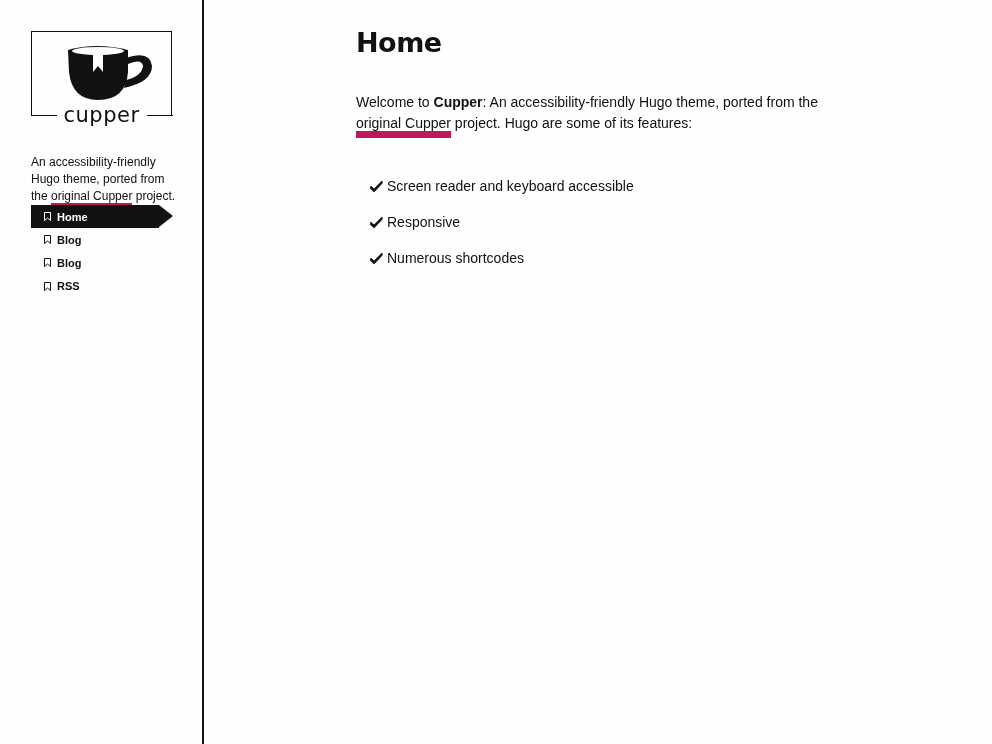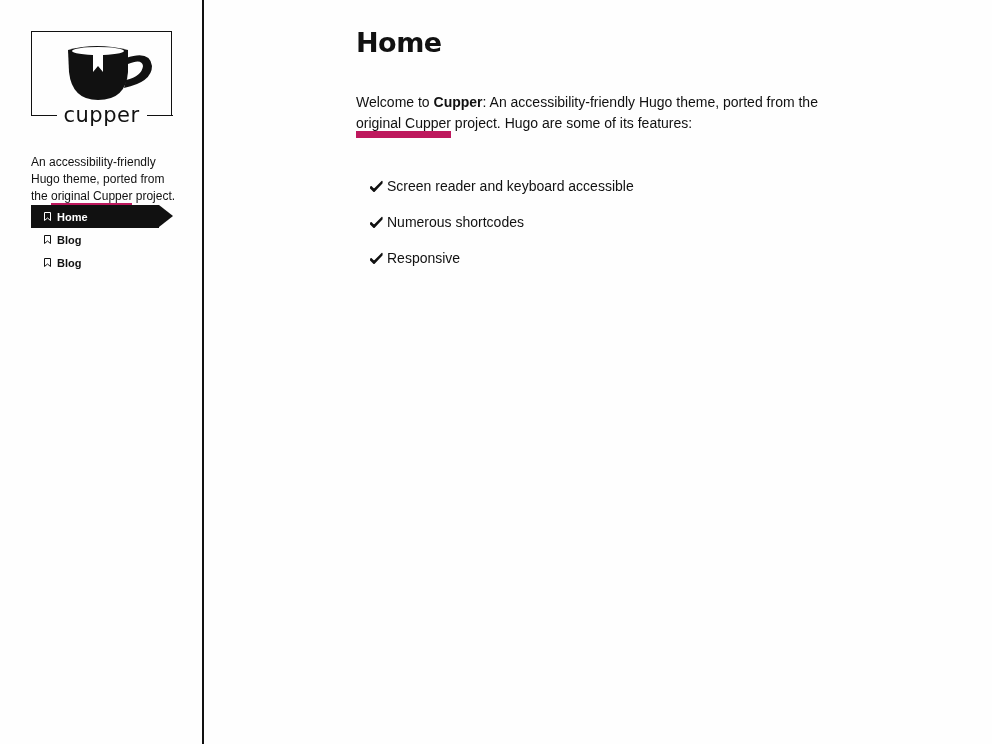--- a/index.html
+++ b/index.html
@@ -77,20 +77,26 @@
           <path d="M0.5 0.5 H6.5 V8.5 L3.5 6 L0.5 8.5 Z" fill="none" stroke="#111" stroke-width="1"></path>
         </svg>
       <span class="label">Blog</span>
     </li>
     <li>
       <svg class="bm" viewBox="0 0 7 9">
           <path d="M0.5 0.5 H6.5 V8.5 L3.5 6 L0.5 8.5 Z" fill="none" stroke="#111" stroke-width="1"></path>
         </svg>
       <span class="label">Blog</span>
     </li>
+    <li>
+      <svg class="bm" viewBox="0 0 7 9">
+          <path d="M0.5 0.5 H6.5 V8.5 L3.5 6 L0.5 8.5 Z" fill="none" stroke="#111" stroke-width="1"></path>
+        </svg>
+      <span class="label">RSS</span>
+    </li>
   </ul>
 </aside>
 
 <main class="main">
   <h1>Home</h1>
 
   <p class="intro"><span>Welcome to </span><strong>Cupper</strong><span>: An accessibility-friendly Hugo theme, ported from the </span><a>original Cupper</a><span> project. Hugo are some of its features:</span></p>
 
   <ul class="features">
     <li>
@@ -100,24 +106,24 @@
           </svg>
         </span>
       <span>Screen reader and keyboard accessible</span>
     </li>
     <li>
       <span class="check">
           <svg width="13" height="12" viewBox="0 0 13 12">
             <path d="M1 6.5 L4 9.5 L12 1.5 L12 3 L4 11.5 L0.5 8 Z" fill="#111" stroke="#111" stroke-width="1.2" stroke-linejoin="round"></path>
           </svg>
         </span>
-      <span>Numerous shortcodes</span>
+      <span>Responsive</span>
     </li>
     <li>
       <span class="check">
           <svg width="13" height="12" viewBox="0 0 13 12">
             <path d="M1 6.5 L4 9.5 L12 1.5 L12 3 L4 11.5 L0.5 8 Z" fill="#111" stroke="#111" stroke-width="1.2" stroke-linejoin="round"></path>
           </svg>
         </span>
-      <span>Responsive</span>
+      <span>Numerous shortcodes</span>
     </li>
   </ul>
 </main>
 
 </body></html>

